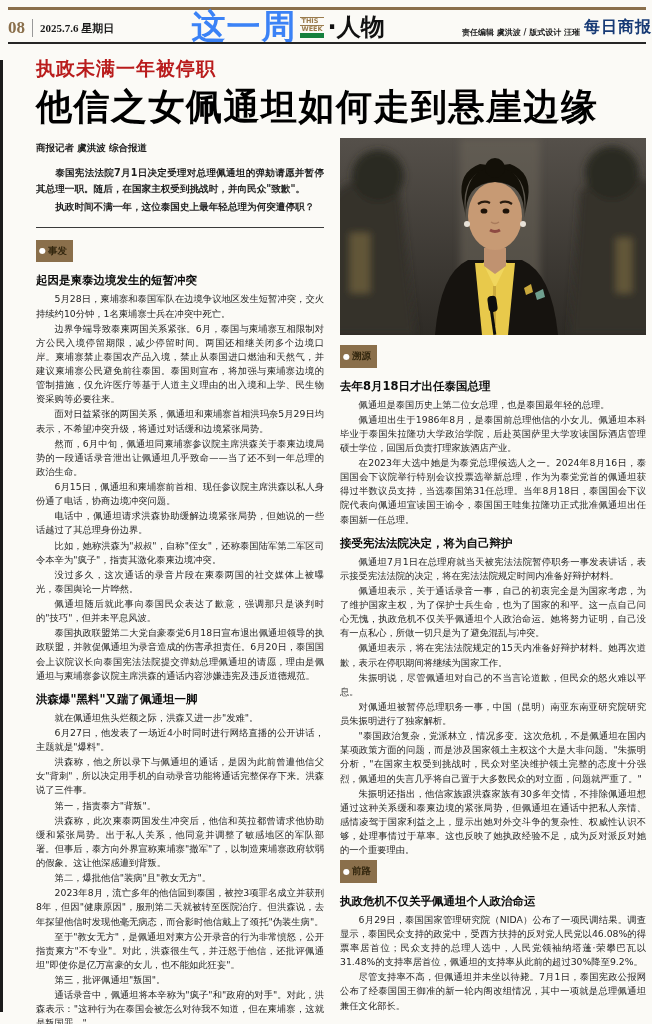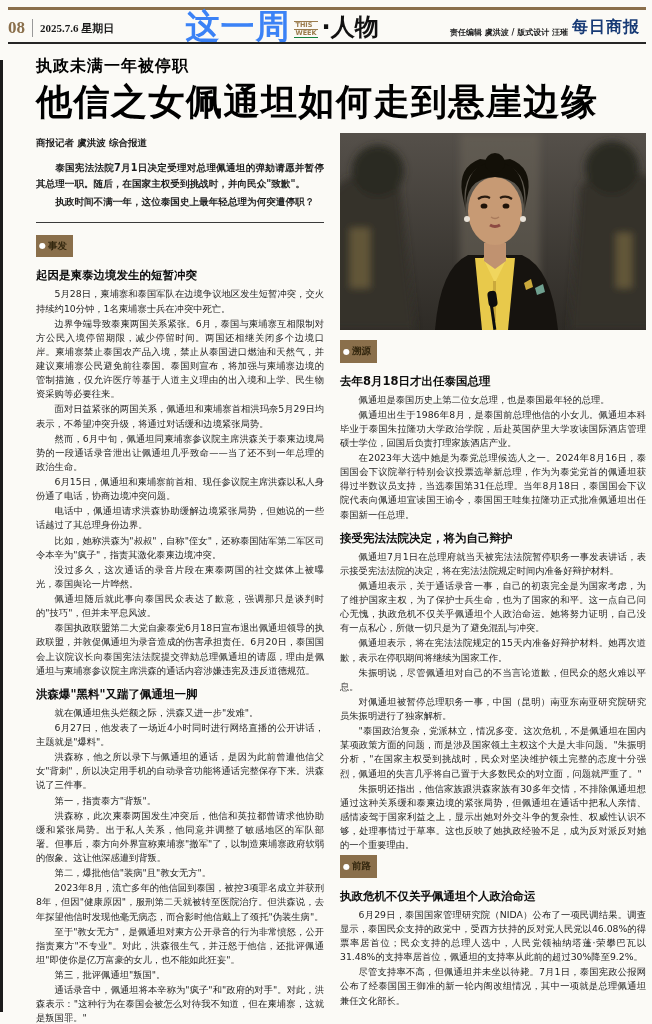--- a/index.html
+++ b/index.html
@@ -9,39 +9,39 @@
     font-family:"DejaVu Sans","Liberation Sans",sans-serif;
     color:#1f1f1f;
     position:relative;
     overflow:hidden;
   }
   .page{position:relative;width:652px;height:1024px;}
   .left-edge{position:absolute;left:0;top:60px;width:3px;height:952px;background:#1b1b1b;}
 
   
   .top-rule{position:absolute;left:8px;right:6px;top:7px;height:3px;background:#8a6f4b;}
-  .header{position:absolute;left:8px;right:12px;top:12px;height:28px;display:flex;align-items:flex-end;justify-content:space-between;}
+  .header{position:absolute;left:8px;right:0;top:12px;height:28px;display:flex;align-items:flex-end;justify-content:space-between;}
   .h-left{display:flex;align-items:center;gap:7px;padding-bottom:2px;}
   .pageno{font-family:"Liberation Serif","DejaVu Serif",serif;font-size:17px;font-weight:bold;color:#8a6f4b;}
   .h-div{width:1px;height:18px;background:#999;display:inline-block;}
   .date{font-family:"Liberation Serif","DejaVu Serif",serif;font-size:11px;font-weight:bold;color:#1a1a1a;}
   .h-center{display:flex;align-items:flex-end;gap:4px;}
   .masthead-cn{font-size:34px;line-height:28px;font-weight:900;color:#3b82f6;letter-spacing:1px;}
   .masthead-en{display:flex;flex-direction:column;font-size:6.5px;font-weight:bold;color:#9a7b4c;line-height:7px;padding-bottom:2px;}
   .masthead-en span{border-top:1px solid #9a7b4c;padding:0 1px;}
-  .masthead-en span:last-child{border-bottom:1px solid #15803d;}
+  .masthead-en span:last-child{border-bottom:5px solid #15803d;}
   .masthead-section{font-size:24px;line-height:24px;font-weight:900;color:#111;padding-bottom:1px;}
   .h-right{display:flex;align-items:flex-end;gap:4px;padding-bottom:2px;}
   .editors{font-size:8px;color:#222;font-weight:bold;}
   .paper{font-family:"Liberation Serif","DejaVu Serif",serif;font-size:16px;font-weight:900;color:#173a75;letter-spacing:1px;}
   .header-rule{position:absolute;left:8px;right:6px;top:42px;height:2px;background:#262626;}
 
   
   .content{position:absolute;left:36px;right:6px;top:56px;}
-  .kicker{font-size:16px;font-weight:bold;color:#000000;letter-spacing:1px;}
+  .kicker{font-size:19px;font-weight:bold;color:#b91c1c;letter-spacing:1px;}
   .title{margin:4px 0 0 0;font-size:36px;line-height:42px;font-weight:900;color:#000;letter-spacing:1.5px;}
 
   
   .columns{display:flex;gap:16px;margin-top:10px;}
   .col-left{width:288px;flex:0 0 288px;}
   .col-right{width:306px;flex:0 0 306px;}
 
   .byline{font-size:9.5px;font-weight:bold;margin:4px 0 10px 0;}
   .lead .para{font-size:9.6px;font-weight:600;line-height:1.7;}
   .lead-rule{border-top:1.5px solid #3a3a3a;margin:12px 0 10px 0;}

